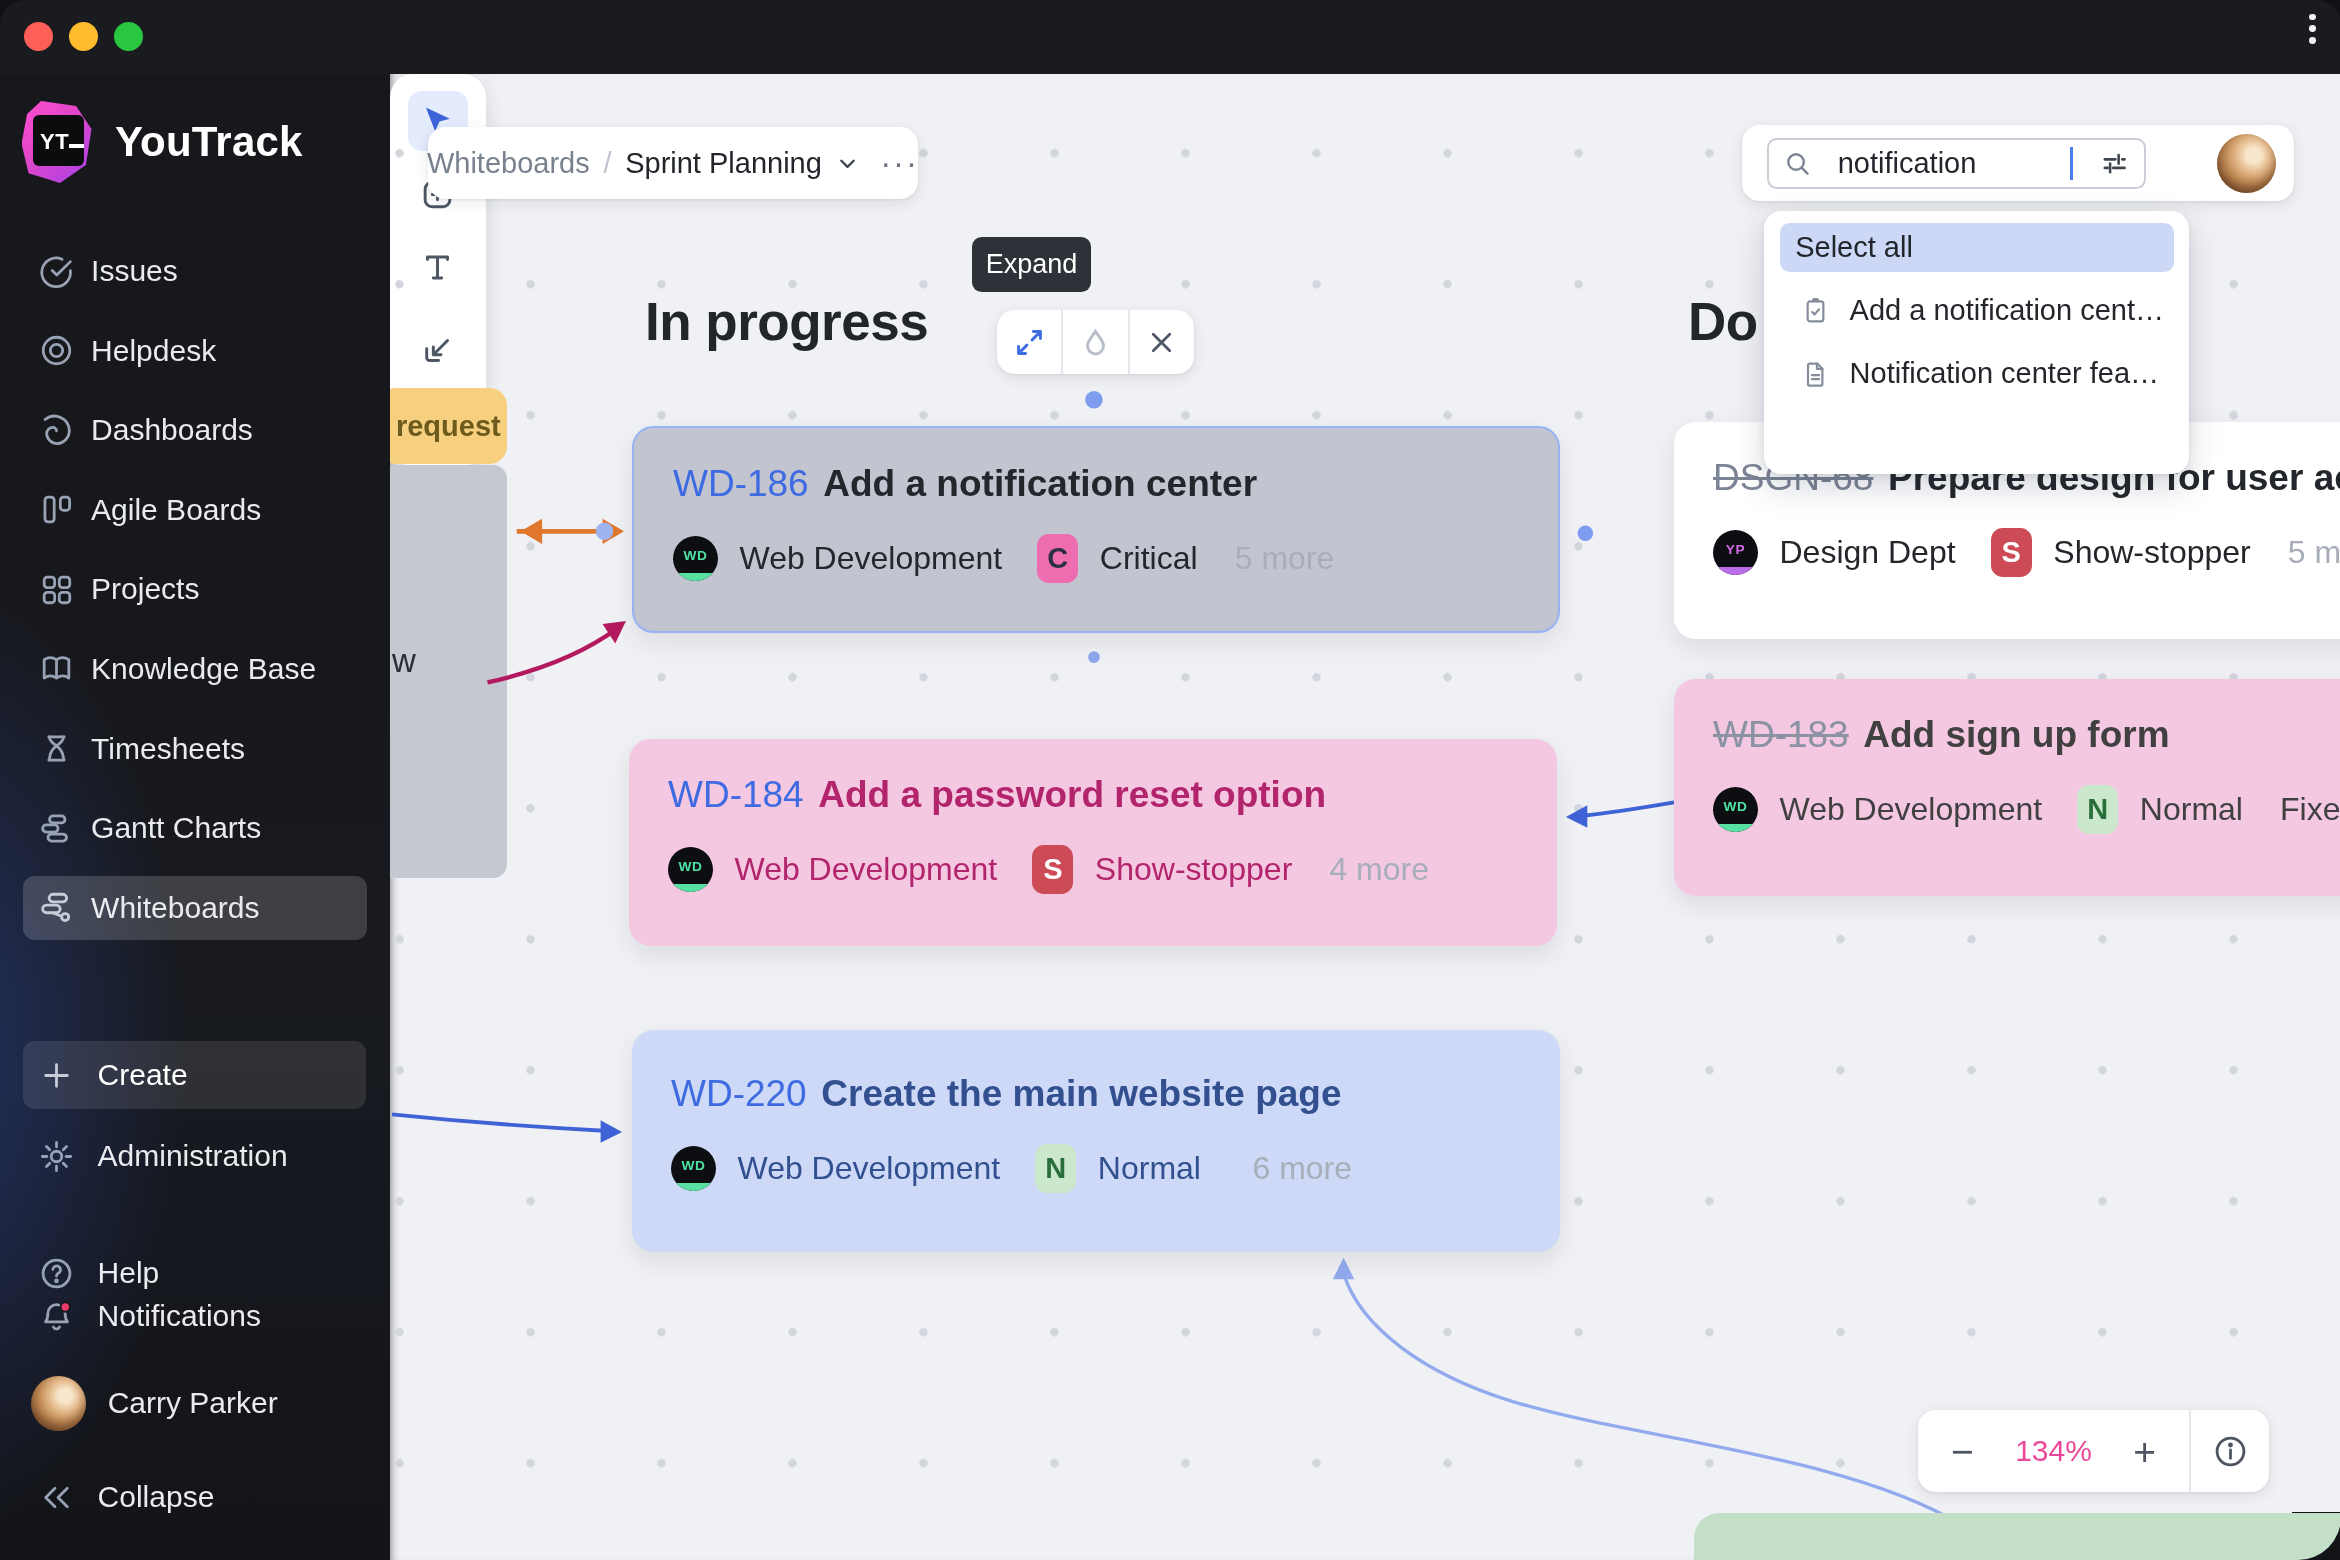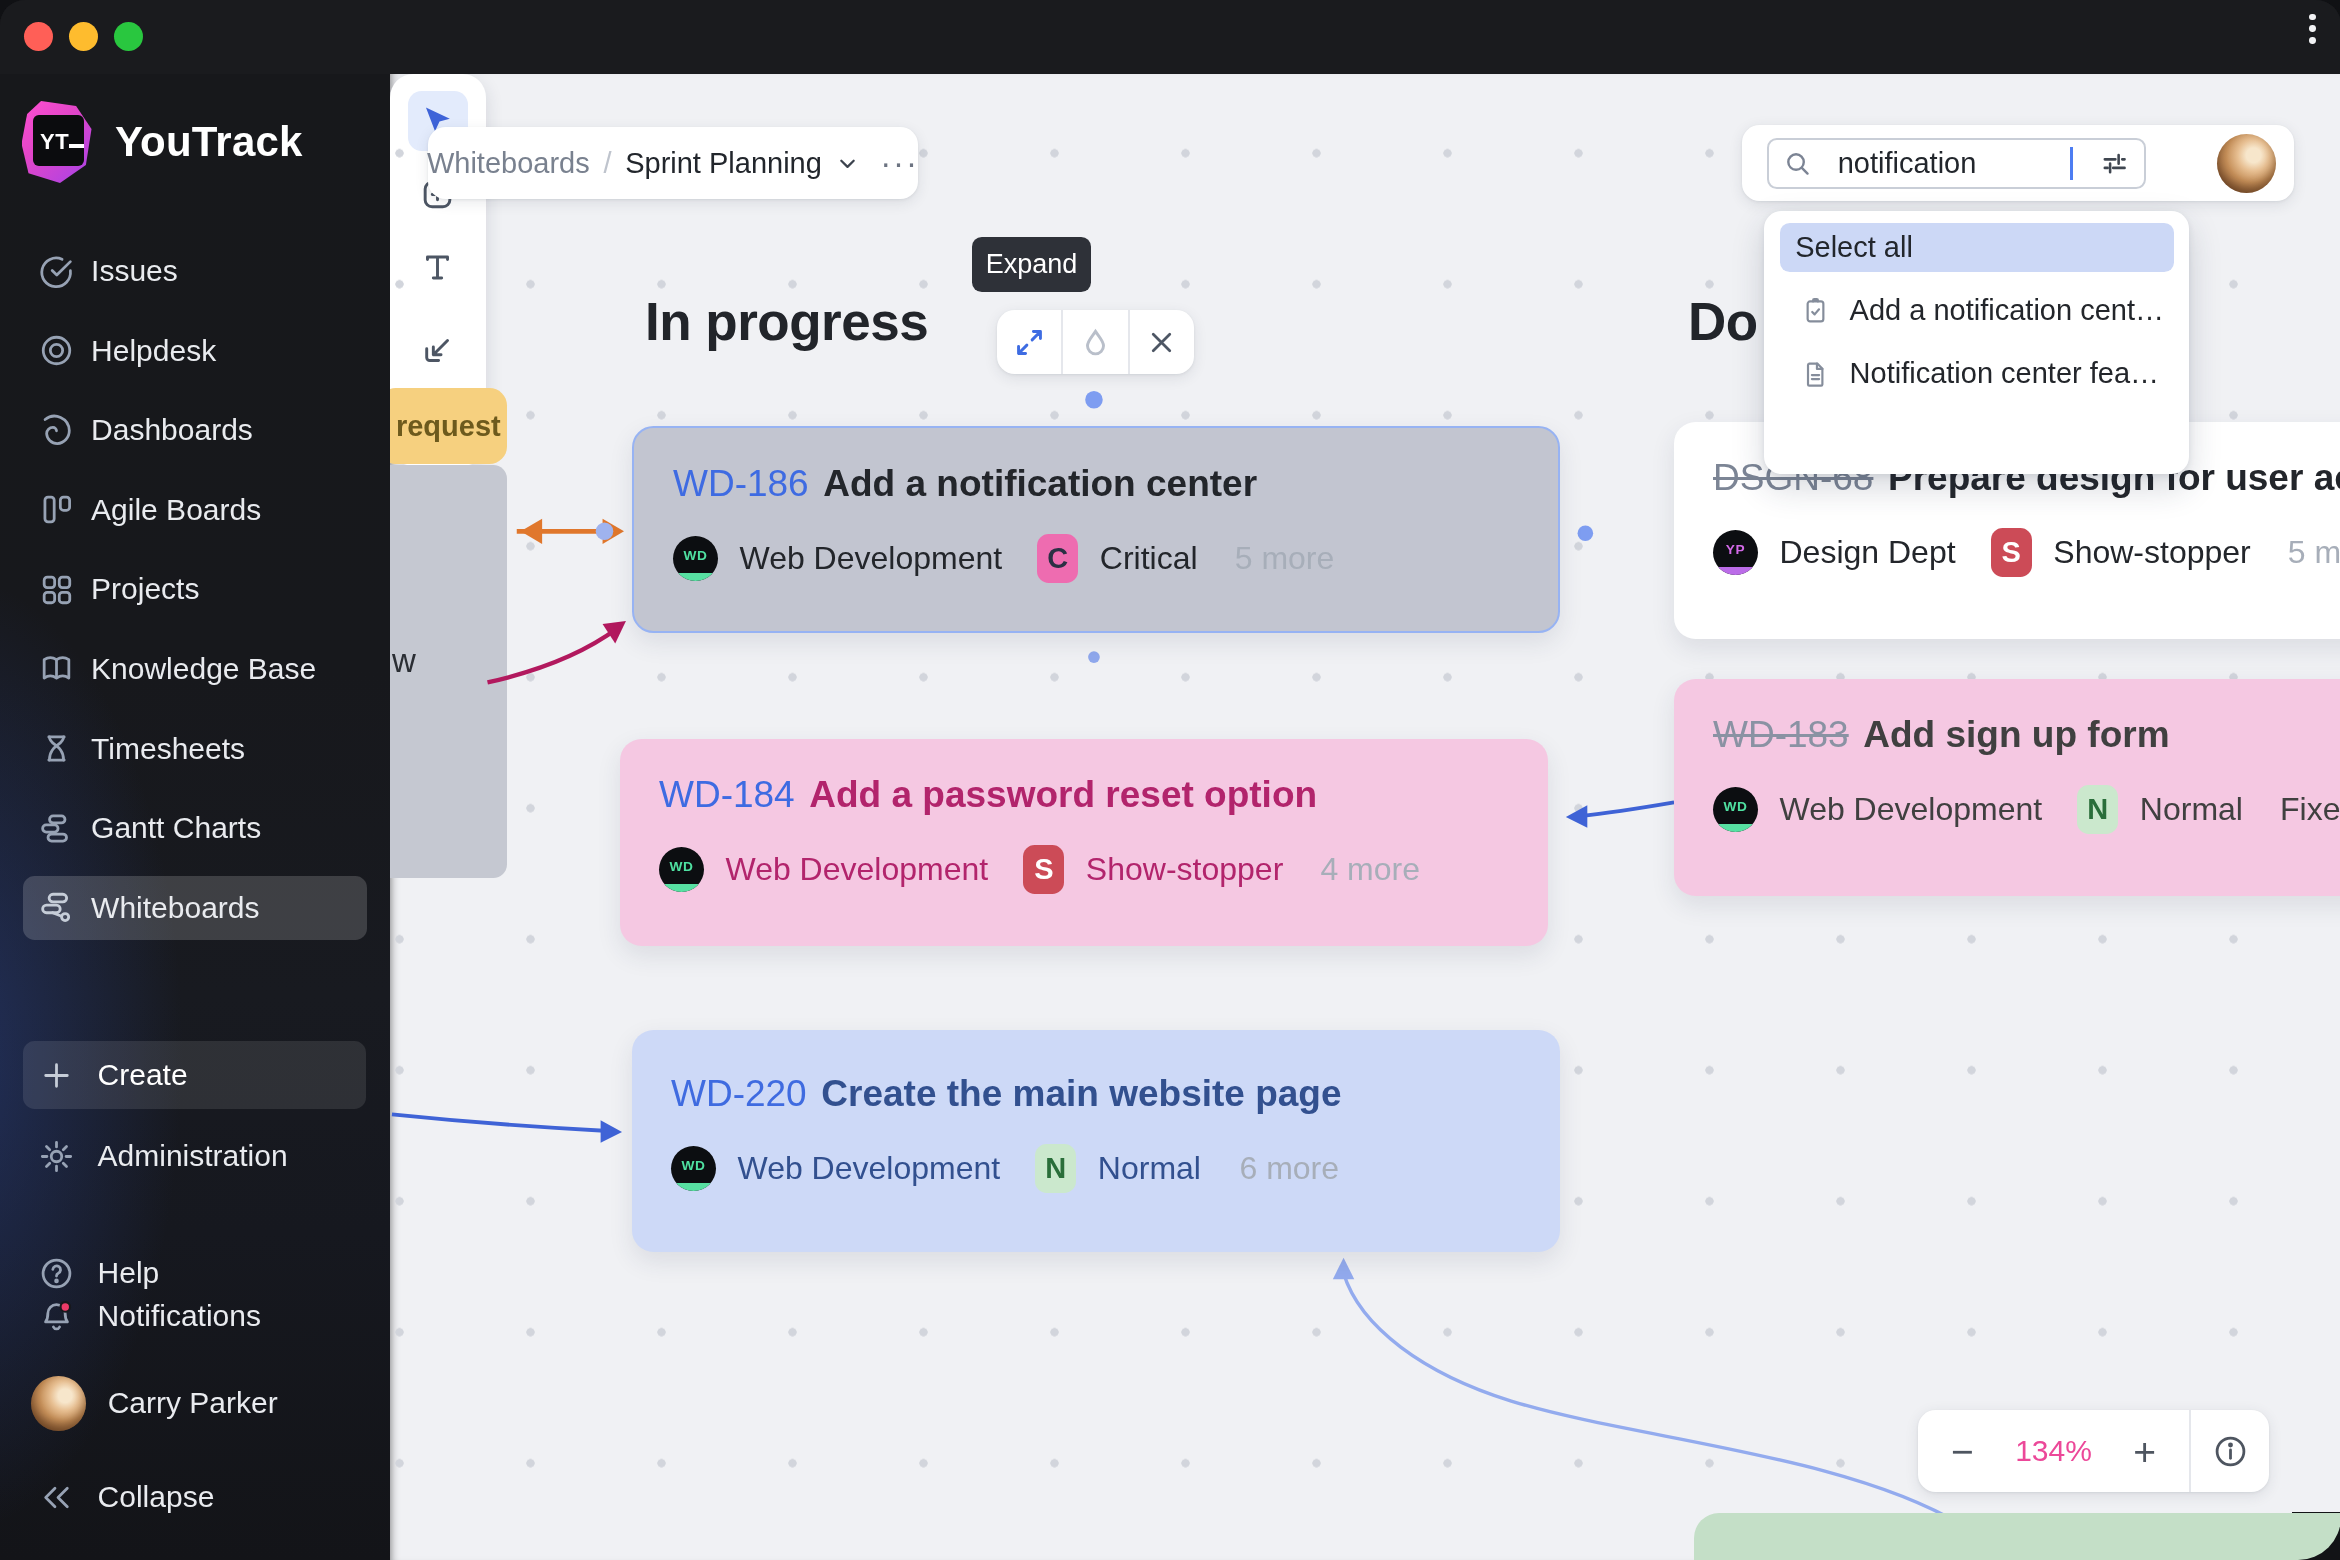--- a/index.html
+++ b/index.html
@@ -112,21 +112,21 @@
        display:flex;align-items:center;justify-content:center;flex:0 0 45px;}
   .pav span{font-size:13.7px;font-weight:700;letter-spacing:0.5px;position:relative;top:-2.9px;}
   .pav i{position:absolute;left:0;bottom:0;width:100%;height:7.8px;}
   .badge{width:41px;height:49px;border-radius:11.7px;display:flex;align-items:center;justify-content:center;
          font-size:29px;font-weight:700;flex:0 0 41px;}
   .more{color:#a7aeb9;}
   .strike{text-decoration:line-through;}
 
   #card-wd186{left:242px;top:352px;width:928px;height:207px;background:#c2c5d0;border:2.9px solid #97b3f3;}
   #card-wd186 .id{color:#3e6be2;} #card-wd186 .tt,#card-wd186 .tag{color:#23262b;}
-  #card-wd184{left:230px;top:665px;width:928px;height:207px;background:#f5c8e2;}
+  #card-wd184{left:239px;top:665px;width:928px;height:207px;background:#f5c8e2;}
   #card-wd184 .id{color:#3e6be2;} #card-wd184 .tt,#card-wd184 .tag{color:#b2246c;}
   #card-wd220{left:242px;top:956px;width:928px;height:222px;background:#cdd9f7;padding-top:43px;}
   #card-wd220 .id{color:#3f6be0;} #card-wd220 .tt,#card-wd220 .tag{color:#32508f;}
   #card-dsgn68{left:1284px;top:348px;width:839px;height:217px;background:#ffffff;z-index:2;}
   #card-dsgn68 .id{color:#7c8595;} #card-dsgn68 .tt,#card-dsgn68 .tag{color:#23262b;}
   #card-wd183{left:1284px;top:605px;width:839px;height:217px;background:#f5c8e2;}
   #card-wd183 .id{color:#8a92a3;} #card-wd183 .tt,#card-wd183 .tag{color:#404040;}
 
   .badge-c{background:#ee6cb0;color:#2b3044;}
   .badge-s{background:#cc4b57;color:#fff;}
@@ -453,21 +453,21 @@
           <span class="tt">Create the main website page</span>
         </div>
       <div class="tag-row">
         <span class="pav">
             <span style="color:#4fe0a1">WD</span>
             <i style="background:#57e0a2"></i>
           </span>
         <span class="tag">Web Development</span>
         <span class="badge badge-n" style="margin-left:13.7px">N</span>
         <span class="tag">Normal</span>
-        <span class="more" style="margin-left:17px">6 more</span>
+        <span class="more" style="margin-left:30px">6 more</span>
       </div>
     </div>
 
     <div class="card" id="card-dsgn68">
       <div class="t-row">
           <span class="id strike">DSGN-68</span>
           <span class="tt">Prepare design for user ac</span>
         </div>
       <div class="tag-row">
         <span class="pav">

